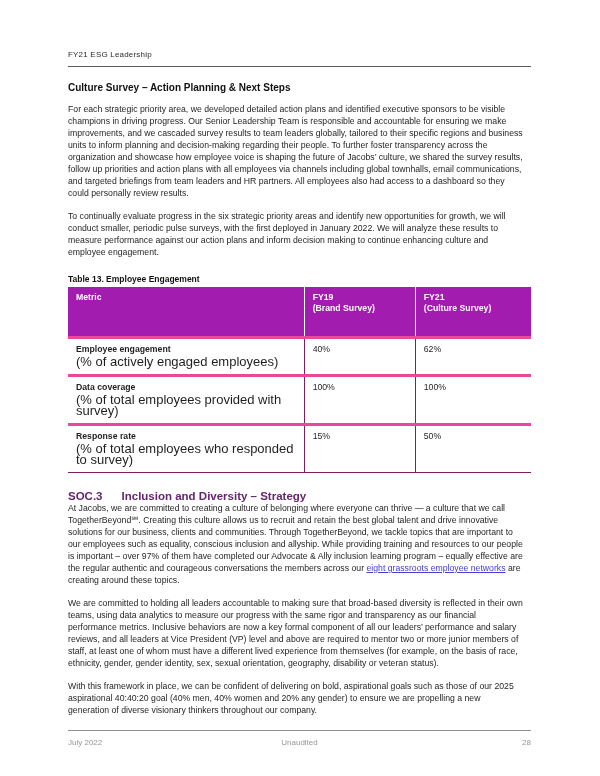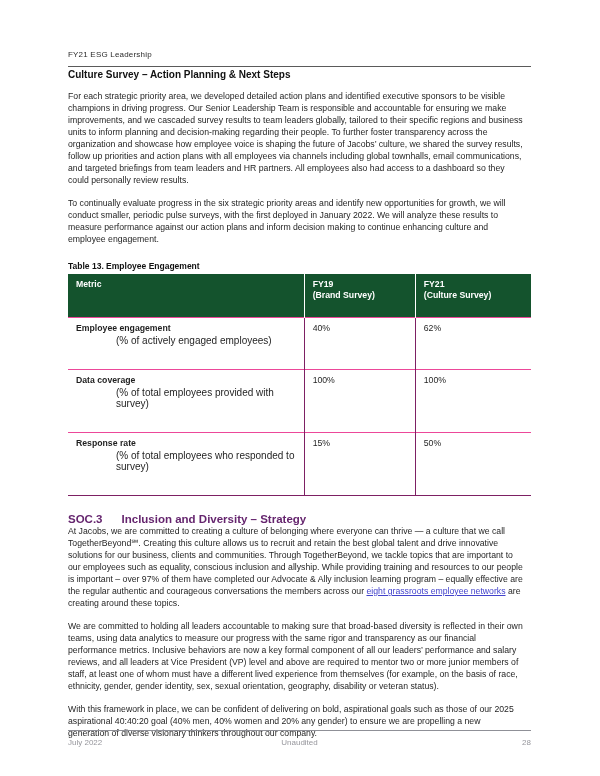--- a/index.html
+++ b/index.html
@@ -14,46 +14,46 @@
     padding: 50px 69px 0 68px;
   }
   
   .doc-header {
     font-size: 8px; color: #2b2b2b; letter-spacing: 0.2px;
     padding-bottom: 7px; border-bottom: 1px solid #5a5a5a;
   }
   
   h1.title {
     font-size: 10px; font-weight: bold; color: #111;
-    margin: 2px 0 10px 0;
+    margin: 15px 0 10px 0;
   }
   p.body-text {
     font-size: 8.7px; line-height: 12px; margin: 0 8px 11px 0; color: #1f1f1f;
   }
   
   .table-caption {
     font-size: 8.5px; font-weight: bold; margin: 16px 0 3px 0; color: #111;
   }
   table.data-table {
     width: 100%; border-collapse: collapse;
     border-bottom: 1px solid #7D2063;
   }
   table.data-table thead th {
-    background: #14532d; color: #ffffff; font-size: 8.7px; font-weight: bold;
-    text-align: left; vertical-align: top; padding: 5px 8px 16px 8px;
+    background: #a21caf; color: #ffffff; font-size: 8.7px; font-weight: bold;
+    text-align: left; vertical-align: top; padding: 5px 8px 22px 8px;
     line-height: 11px;
   }
   table.data-table thead th + th { border-left: 1px solid #ffffff; }
   table.data-table tbody td {
     font-size: 8.7px; line-height: 11px; vertical-align: top;
-    padding: 5px 8px 23px 8px; border-top: 1px solid #ec4899; color: #1f1f1f;
+    padding: 5px 8px 7px 8px; border-top: 3px solid #ec4899; color: #1f1f1f;
   }
   table.data-table tbody td + td { border-left: 1px solid #7D2063; }
   .metric-name { font-weight: bold; display: block; }
-  .metric-detail { display: block; font-size: 10px; margin-top: 1px; margin-left: 40px; }
+  .metric-detail { display: block; font-size: 13px; margin-top: 1px; }
   .col-metric { width: 51%; }
   .col-fy19 { width: 24%; }
   .col-fy21 { width: 25%; }
   
   h2.soc-heading {
     display: flex; align-items: center;
     font-size: 11.5px; font-weight: bold; color: #65256E;
     margin: 17px 0 0 0;
   }
   h2.soc-heading .soc-code { margin-right: 19px; }

